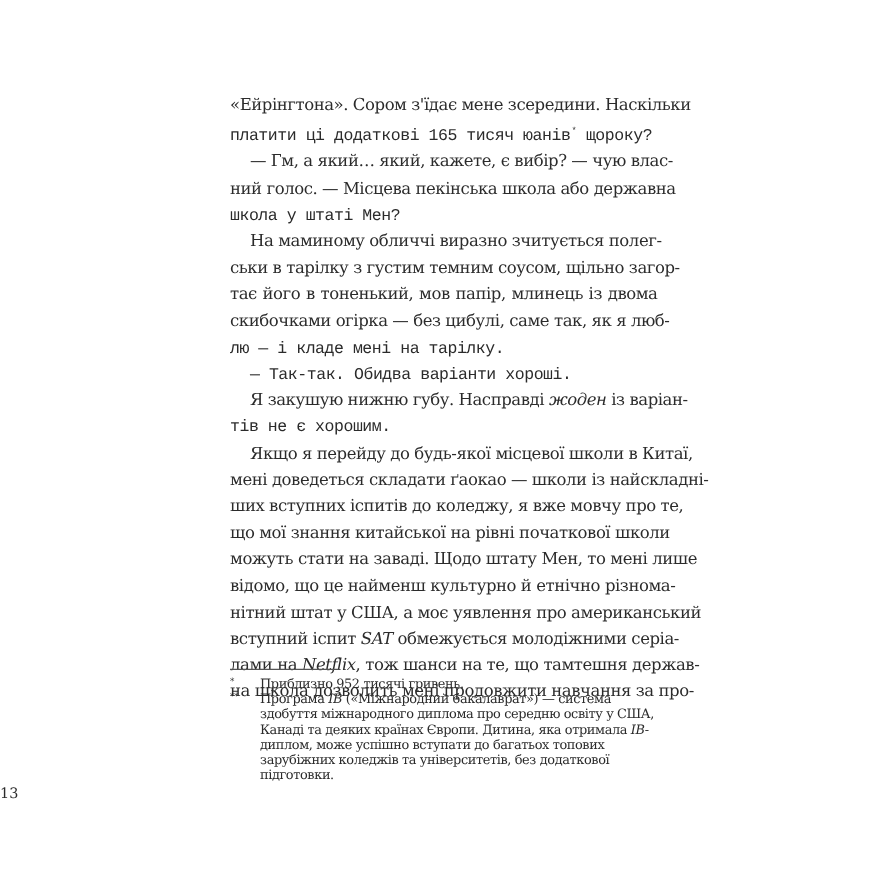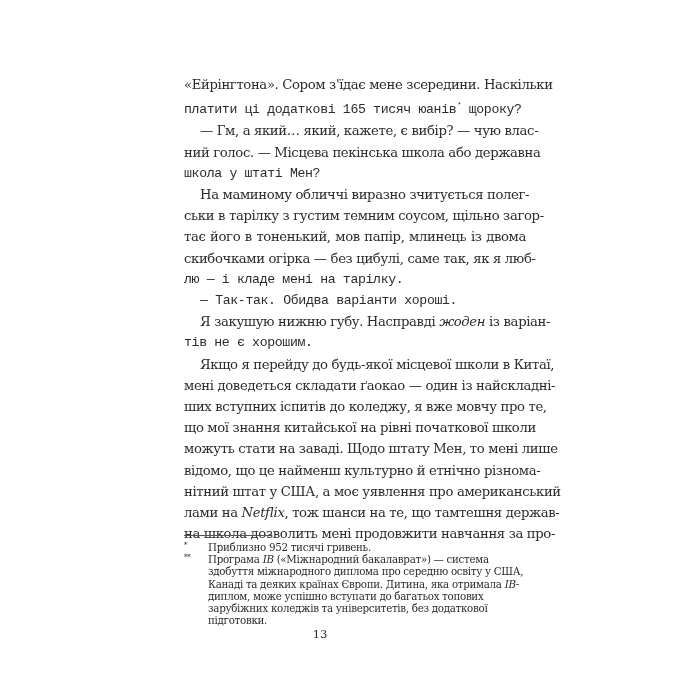--- a/index.html
+++ b/index.html
@@ -13,46 +13,47 @@
   .body-text { font-size: 13.2px; line-height: 21.2px; letter-spacing: -0.35px; }
   .line { display: block; white-space: nowrap; text-align: justify; text-align-last: justify; }
   .line.last { text-align-last: left; font-family: Liberation Mono, monospace; }
   .indent { padding-left: 16px; }
   sup.fn { font-size: 7px; vertical-align: 6px; margin-left: 1px; }
   .fn-rule { position: absolute; left: 184px; top: 535px; width: 87px; height: 0; border-top: 1px solid #555; }
   .footnotes { position: absolute; left: 184px; top: 541px; width: 342px;
     font-size: 10.3px; line-height: 12.2px; letter-spacing: -0.3px; }
   .fn-item { position: relative; padding-left: 24px; }
   .fn-mark { position: absolute; left: 0; top: -2px; font-size: 7px; }
-  .pagenum { position: absolute; left: 0; width: 640px; top: 627px; text-align: center; font-size: 11.5px; }
+  .pagenum { position: absolute; left: 0; width: 640px; top: 627px; font-size: 11.5px; }
 </style>
 </head>
 <body>
 
 <div class="page body-text" id="body">
     <span class="line">«Ейрінгтона». Сором з'їдає мене зсередини. Наскільки</span>
     <span class="line last">платити ці додаткові 165 тисяч юанів<sup class="fn">*</sup> щороку?</span>
     <span class="line indent">— Гм, а який… який, кажете, є вибір? — чую влас-</span>
     <span class="line">ний голос. — Місцева пекінська школа або державна</span>
     <span class="line last">школа у штаті Мен?</span>
     <span class="line indent">На маминому обличчі виразно зчитується полег-</span>
     <span class="line">ськи в тарілку з густим темним соусом, щільно загор-</span>
     <span class="line">тає його в тоненький, мов папір, млинець із двома</span>
     <span class="line">скибочками огірка — без цибулі, саме так, як я люб-</span>
     <span class="line last">лю — і кладе мені на тарілку.</span>
     <span class="line indent last">— Так-так. Обидва варіанти хороші.</span>
     <span class="line indent">Я закушую нижню губу. Насправді <em>жоден</em> із варіан-</span>
     <span class="line last">тів не є хорошим.</span>
     <span class="line indent">Якщо я перейду до будь-якої місцевої школи в Китаї,</span>
-    <span class="line">мені доведеться складати ґаокао — один із найскладні-</span>
+    <span class="line">мені доведеться складати ґаокао — школи із найскладні-</span>
     <span class="line">ших вступних іспитів до коледжу, я вже мовчу про те,</span>
     <span class="line">що мої знання китайської на рівні початкової школи</span>
     <span class="line">можуть стати на заваді. Щодо штату Мен, то мені лише</span>
     <span class="line">відомо, що це найменш культурно й етнічно різнома-</span>
     <span class="line">нітний штат у США, а моє уявлення про американський</span>
+    <span class="line">вступний іспит <em>SAT</em> обмежується молодіжними серіа-</span>
     <span class="line">лами на <em>Netflix</em>, тож шанси на те, що тамтешня держав-</span>
     <span class="line">на школа дозволить мені продовжити навчання за про-</span>
   </div>
 
 <div class="fn-rule"></div>
 <div class="footnotes" id="fns">
     <div class="fn-item"><span class="fn-mark">*</span>Приблизно 952 тисячі гривень.</div>
     <div class="fn-item"><span class="fn-mark">**</span>Програма <em>IB</em> («Міжнародний бакалаврат») — система здобуття міжнародного диплома про середню освіту у США, Канаді та деяких країнах Європи. Дитина, яка отримала <em>IB</em>-диплом, може успішно вступати до багатьох топових зарубіжних коледжів та університетів, без додаткової підготовки.</div>
   </div>
 

